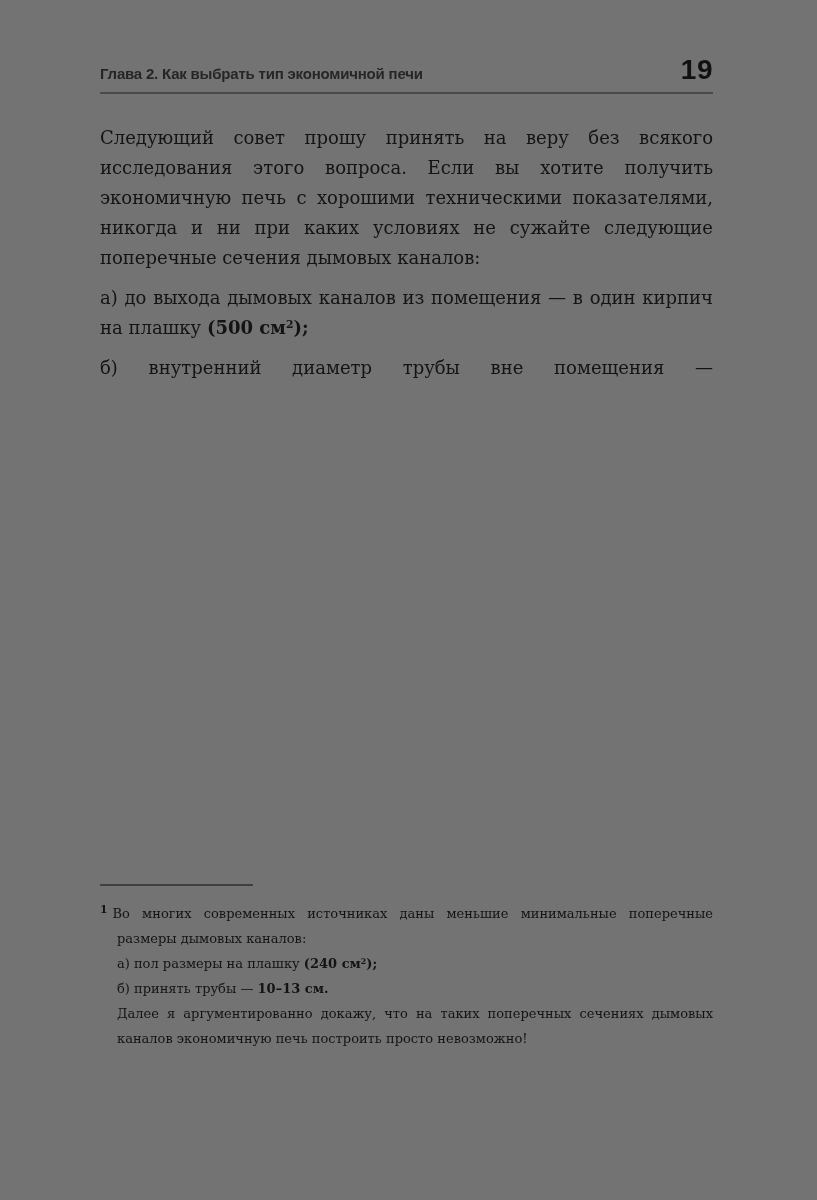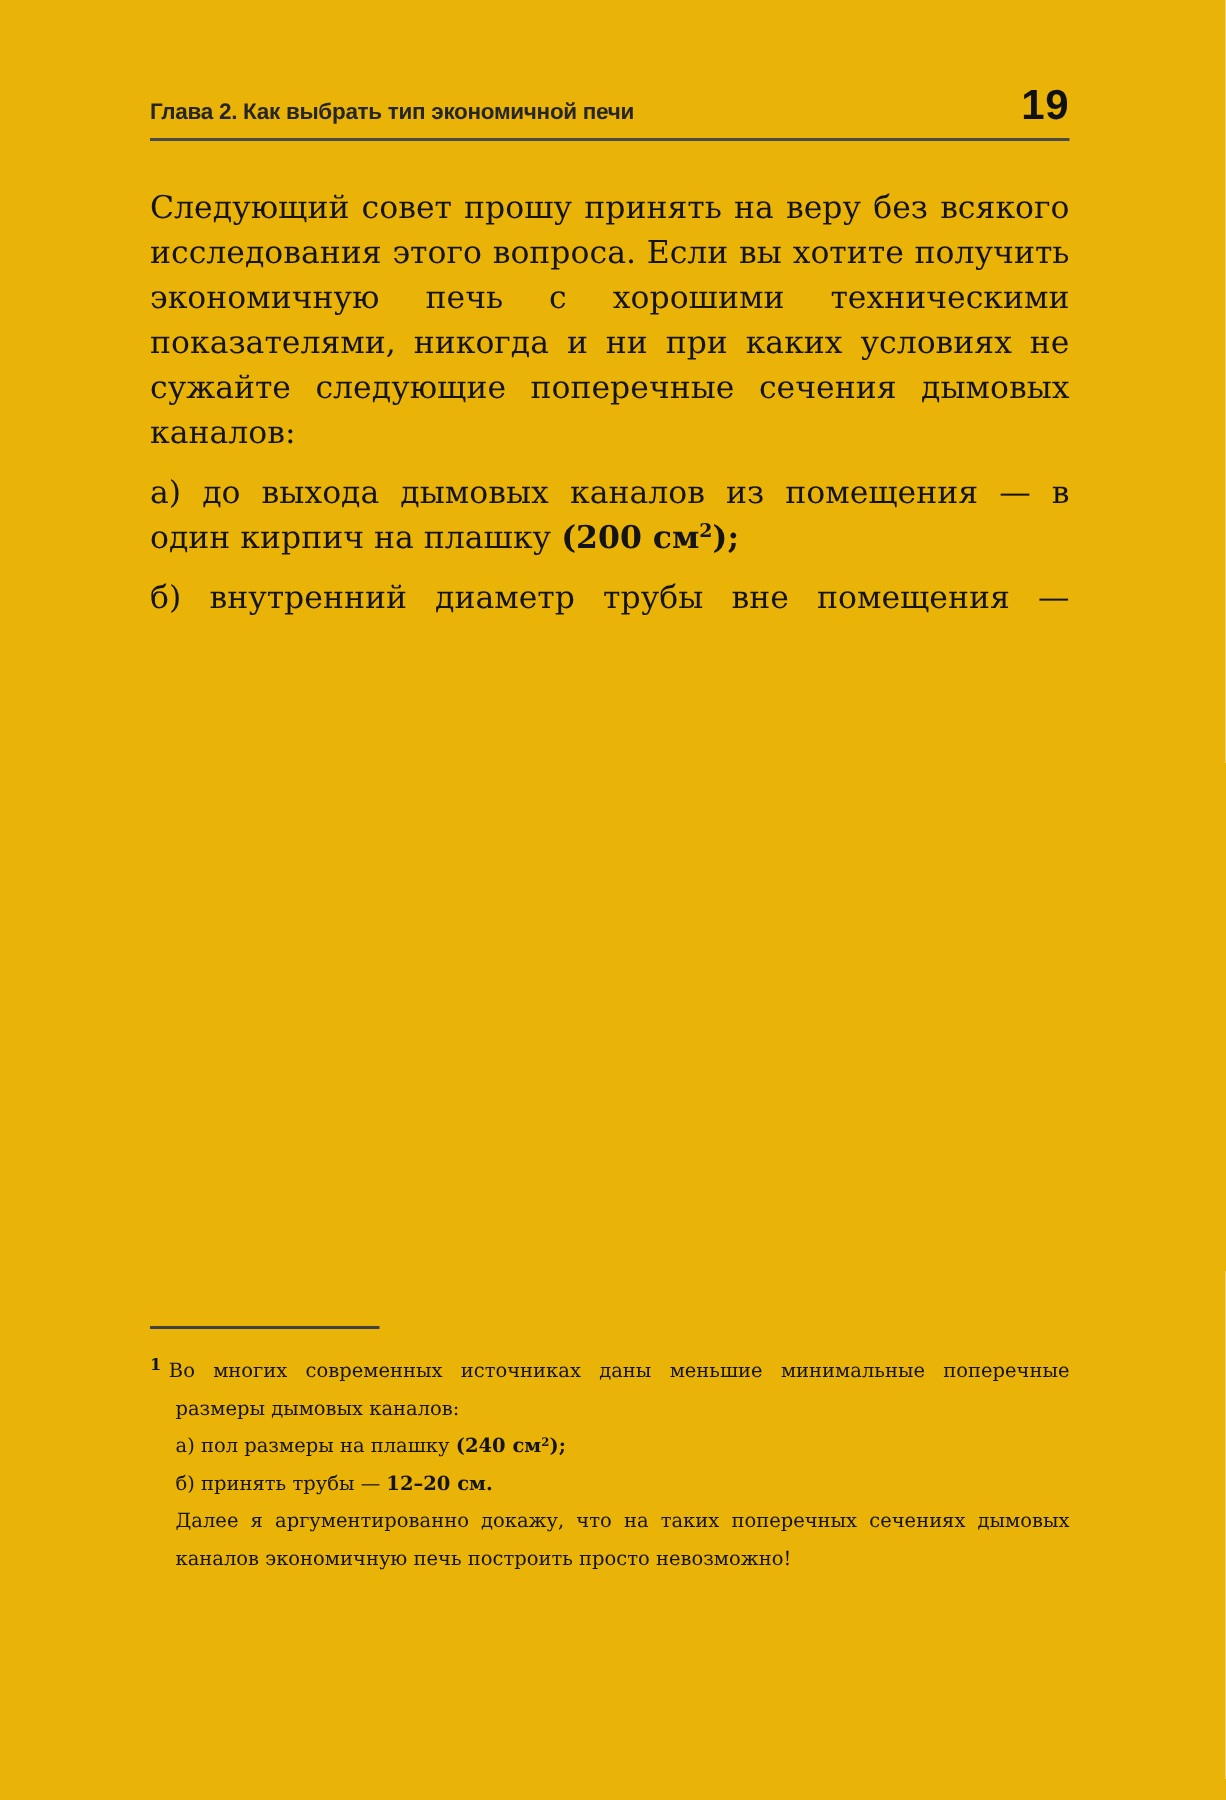--- a/index.html
+++ b/index.html
@@ -5,21 +5,21 @@
   html, body {
     margin: 0;
     padding: 0;
     background: #e8e8e8;
   }
   .page {
     position: relative;
     width: 817px;
     height: 1200px;
     margin: 0 auto;
-    background: #eab308;
+    background: #737373;
     font-family: "DejaVu Serif", "Liberation Serif", serif;
     color: #141414;
     overflow: hidden;
   }
 
   
   .running-head {
     position: absolute;
     left: 100px;
     width: 613px;
@@ -49,21 +49,21 @@
     height: 0;
     border-top: 2px solid #4a4a4a;
   }
 
   
   .page-body {
     position: absolute;
     left: 100px;
     width: 613px;
     top: 123px;
-    font-size: 21px;
+    font-size: 18px;
     line-height: 30px;
     text-align: justify;
   }
   .page-body p {
     margin: 0 0 10px 0;
   }
   .justify-all {
     text-align: justify;
     text-align-last: justify;
   }
@@ -117,34 +117,34 @@
     <div class="running-head-row">
       <span class="chapter-title">Глава 2. Как выбрать тип экономичной печи</span>
       <span class="page-number">19</span>
     </div>
     <div class="header-rule"></div>
   </div>
 
   <div class="page-body">
     <p>Следующий совет прошу принять на веру без всякого исследования этого вопроса. Если вы хотите получить экономичную печь с хорошими техническими показателями, никогда и ни при каких условиях не сужайте следующие поперечные сечения дымовых каналов:</p>
 
-    <p><span>а) до выхода дымовых каналов из помещения — в один кирпич на плашку </span><b>(200 см</b><b class="sup">2</b><b>);</b></p>
+    <p><span>а) до выхода дымовых каналов из помещения — в один кирпич на плашку </span><b>(500 см</b><b class="sup">2</b><b>);</b></p>
 
     <p>
       <span class="justify-all" style="display:block;">б) внутренний диаметр трубы вне помещения —</span>
     </p>
   </div>
 
   <div class="footnote">
     <div class="footnote-rule"></div>
     <div class="footnote-text">
 
       <p class="fn-first"><sup class="fn-ref">1</sup><span>Во многих современных источниках даны меньшие минимальные поперечные размеры дымовых каналов:</span></p>
 
       <p><span>а) пол размеры на плашку </span><b>(240 см</b><b class="sup">2</b><b>);</b></p>
 
-      <p><span>б) принять трубы — </span><b>12–20 см.</b></p>
+      <p><span>б) принять трубы — </span><b>10–13 см.</b></p>
 
       <p class="fn-conclusion">Далее я аргументированно докажу, что на таких поперечных сечениях дымовых каналов экономичную печь построить просто невозможно!</p>
     </div>
   </div>
 
 </div>
 
 </body></html>

